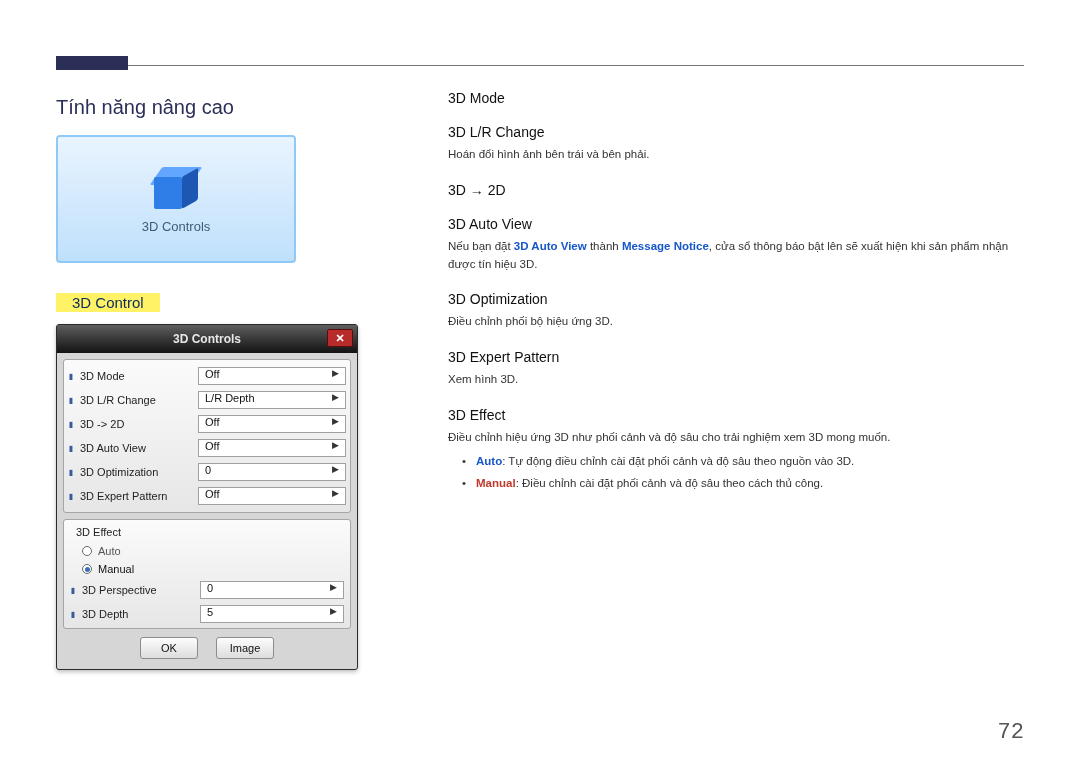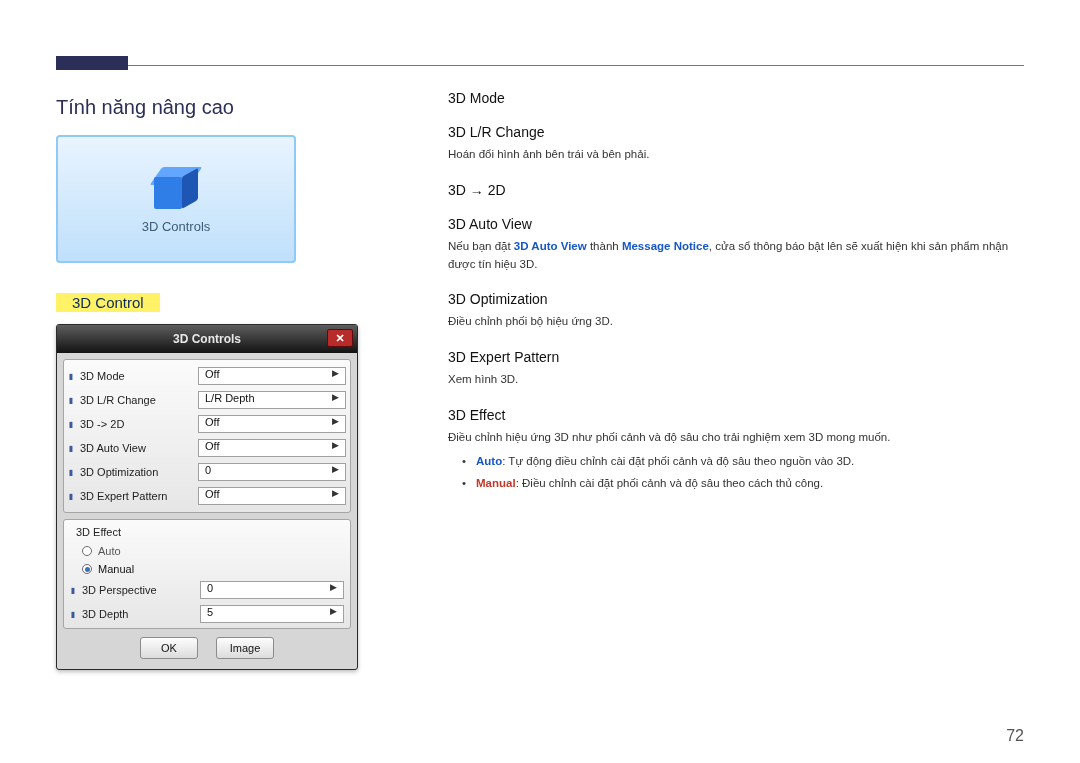--- a/index.html
+++ b/index.html
@@ -78,21 +78,21 @@
   
   .opt { margin-bottom: 18px; }
   .opt h3 { font-size: 14px; font-weight: 400; color:#111; margin-bottom: 6px; }
   .opt p { font-size: 11.5px; color:#333; line-height:1.55; }
   .blue { color:#1557c9; font-weight:bold; }
   .red { color:#c0392b; font-weight:bold; }
   .bullets { margin: 4px 0 0 14px; }
   .bullets li { font-size: 11.5px; color:#333; line-height: 1.9; list-style: none; position: relative; padding-left: 14px;}
   .bullets li::before { content:"•"; position:absolute; left:0; top:0; color:#333; }
 
-  .page-num { position:absolute; bottom:18px; right:56px; font-size:16px; color:#555; }
+  .page-num { position:absolute; bottom:18px; right:56px; font-size:22px; color:#555;font-family:Liberation Mono, monospace; }
 </style>
 </head>
 <body>
 
 <div class="page">
   <div class="rule-row">
     <div class="rule-line"></div>
     <div class="rule-block"></div>
   </div>
 

